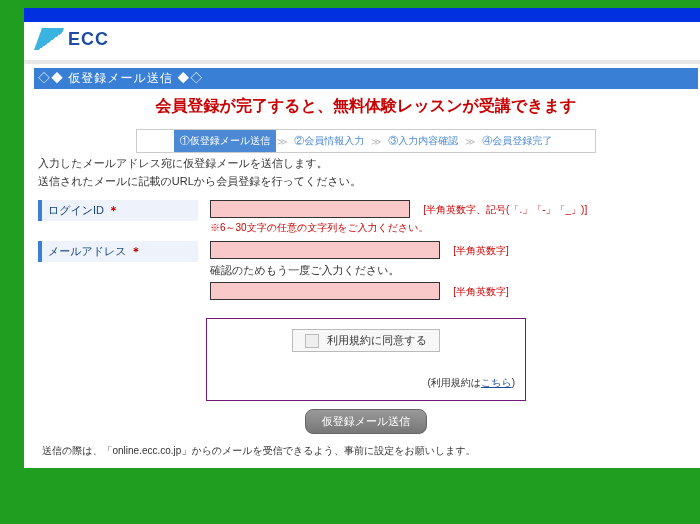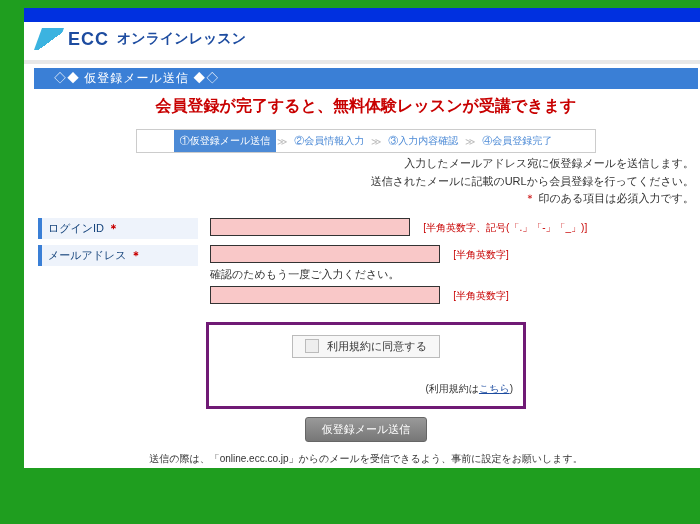--- a/index.html
+++ b/index.html
@@ -34,21 +34,21 @@
     transform: skewX(-20deg);
   }
   .logo-ecc { font-weight: bold; font-size: 18px; color: #1d4ca0; letter-spacing: 1px; }
   .logo-sub { font-size: 14px; color: #1d4ca0; font-weight: bold; }
   .grey-bar { height: 4px; background: #e8e8e8; }
   .content-wrap { padding: 4px 10px 10px; }
   .section-title {
     background: #3a7fd6;
     color: #fff;
     font-size: 12px;
-    padding: 2px 20px;
+    padding: 2px 4px;
     letter-spacing: 1px;
   }
   .headline {
     text-align: center;
     font-size: 16px;
     font-weight: bold;
     color: #c80000;
     padding: 7px 0 12px;
   }
   .steps {
@@ -67,21 +67,21 @@
     display: flex;
     align-items: center;
   }
   .step.current { background: #4c8ad6; color: #fff; }
   .step-sep {
     width: 12px;
     color: #bbb;
     display: flex; align-items: center; justify-content: center;
     font-size: 10px;
   }
-  .intro { font-size: 11px; line-height: 1.6; padding: 0 4px; text-align: right; }
+  .intro { font-size: 11px; line-height: 1.6; padding: 0 4px; }
   .sub-p { margin-top: 10px; }
   .intro .link { color: #1d4ca0; text-decoration: underline; }
   .intro .req { color: #c80000; }
   .form { padding: 0 4px; margin-top: 10px; }
   .form-row { display: flex; align-items: flex-start; margin-bottom: 6px; }
   .field-label {
     width: 160px;
     border-left: 4px solid #3a7fd6;
     background: #eef3fb;
     padding: 3px 6px;
@@ -101,21 +101,21 @@
     font-size: 11px;
   }
   .input-login { width: 200px; }
   .input-mail { width: 230px; }
   .hint-right { font-size: 10px; color: #c80000; margin-left: 10px; }
   .hint-below { font-size: 10px; color: #c80000; margin-top: 3px; }
   .confirm-note { font-size: 11px; margin: 4px 0 4px; }
   .agree-box {
     width: 320px;
     margin: 18px auto 8px;
-    border: 3px solid #701a75;
+    border: 1px solid #701a75;
     padding: 10px;
     text-align: center;
   }
   .agree-btn {
     display: inline-flex;
     align-items: center;
     gap: 8px;
     border: 1px solid #bbb;
     padding: 3px 12px;
     background: #f7f7f7;
@@ -129,39 +129,37 @@
   }
   .terms-line { font-size: 10px; margin-top: 24px; text-align: right; }
   .terms-line .link { color: #1d4ca0; text-decoration: underline; }
   .submit {
     display: block;
     margin: 8px auto 6px;
     padding: 4px 16px;
     background: linear-gradient(#999,#777);
     color: #fff;
     border: 1px solid #666;
-    border-radius: 3px;
+    border-radius: 8px;
     font-size: 11px;
   }
   .footer-note {
-    text-align: center;
     font-size: 10px;
     padding: 4px 8px 8px;
   }
 </style>
 </head>
 <body>
 
 <div class="page">
   <div class="top-blue-bar"></div>
 
   <div class="header">
     <span class="logo-mark"></span>
     <span class="logo-ecc">ECC</span>
-    <span class="logo-sub">オンラインレッスン</span>
   </div>
 
   <div class="grey-bar"></div>
 
   <div class="content-wrap">
     <div class="section-title">◇◆ 仮登録メール送信 ◆◇</div>
 
     <div class="headline">会員登録が完了すると、無料体験レッスンが受講できます</div>
 
     <div class="steps">
@@ -170,34 +168,32 @@
       <span class="step">②会員情報入力</span>
       <span class="step-sep">≫</span>
       <span class="step">③入力内容確認</span>
       <span class="step-sep">≫</span>
       <span class="step">④会員登録完了</span>
     </div>
 
     <div class="intro">
       <p>入力したメールアドレス宛に仮登録メールを送信します。</p>
       <p>送信されたメールに記載のURLから会員登録を行ってください。</p>
-      <p>
-        <span class="req">＊</span><span> 印のある項目は必須入力です。</span>
-      </p>
     </div>
 
     <div class="form">
       <div class="form-row">
         <div class="field-label">
           <span>ログインID</span>
           <span class="req-mark">＊</span>
         </div>
         <div class="field-body">
           <input class="input-login" type="text" style="">
           <span class="hint-right">[半角英数字、記号(「.」「-」「_」)]</span>
+          <div class="hint-below">※6～30文字の任意の文字列をご入力ください。</div>
         </div>
       </div>
 
       <div class="form-row">
         <div class="field-label">
           <span>メールアドレス</span>
           <span class="req-mark">＊</span>
         </div>
         <div class="field-body">
           <input class="input-mail" type="text" style="">

